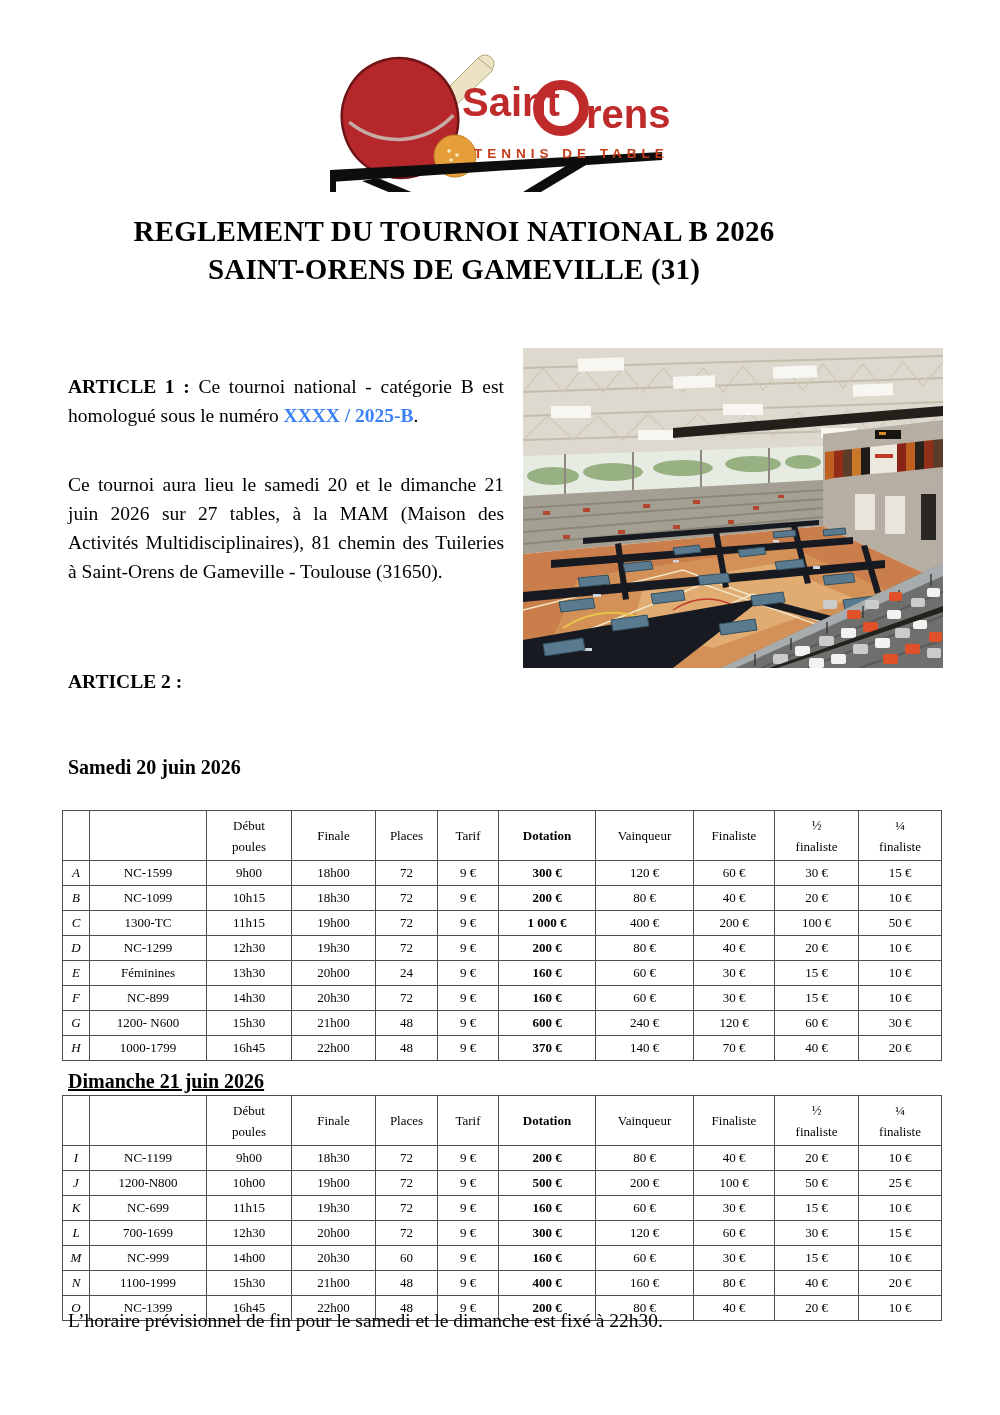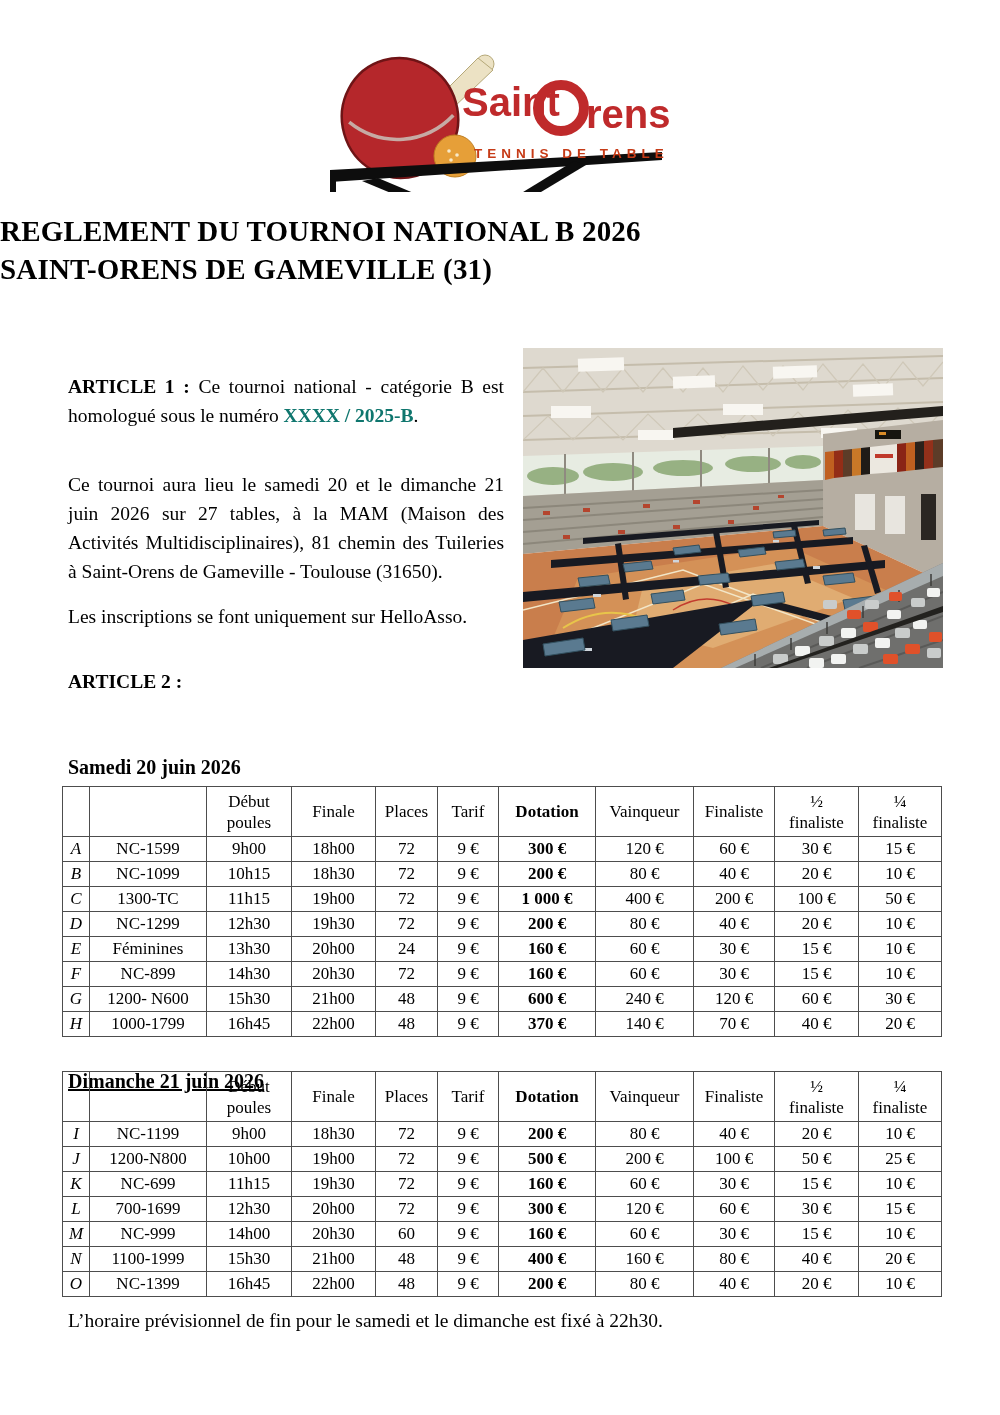--- a/index.html
+++ b/index.html
@@ -7,46 +7,46 @@
   .page {
     position:relative; width:1000px; height:1415px; background:#ffffff;
     font-family:"Liberation Serif", serif; color:#000;
     overflow:hidden;
   }
   
   .logo { position:absolute; left:322px; top:50px; width:352px; height:142px; }
   
   .title {
     position:absolute; left:0; top:212px; width:908px;
-    text-align:left; font-weight:bold; font-size:29px; line-height:38px;
+    text-align:center; font-weight:bold; font-size:29px; line-height:38px;
     letter-spacing:0.2px;
   }
   
   .col-text {
     position:absolute; left:68px; top:372px; width:436px;
     font-size:19.5px; line-height:29px; text-align:justify;
   }
   .col-text p { margin-bottom:14px; }
   .col-text p.p2 { margin-bottom:16px;margin-top:40px; }
   .b { font-weight:bold; }
-  .red { color:#0f766e; font-weight:bold; }
+  .red { color:#3b82f6; font-weight:bold; }
   
   .photo { position:absolute; left:523px; top:348px; width:420px; height:320px; }
   .photo svg { display:block; width:100%; height:100%; }
   
   .article2-label { position:absolute; left:68px; top:671px; font-size:19.5px; font-weight:bold; }
   .article2-intro { position:absolute; left:68px; top:715px; font-size:19.5px; }
   .tbl-heading { position:absolute; left:68px; font-size:20px; font-weight:bold; }
   .h-sat { top:756px; }
   .h-sun { top:1070px;text-decoration:underline; }
   
   table.grid {
     position:absolute; left:62px; width:879px;
     border-collapse:collapse; table-layout:fixed;
-    font-family:"Liberation Serif", serif; font-size:17px;
+    font-family:"Liberation Serif", serif; font-size:13px;margin-top:24px;
   }
   .t-sat { top:786px; }
   .t-sun { top:1071px; }
   table.grid th, table.grid td {
     border:1px solid #4d4d4d; text-align:center; vertical-align:middle;
     padding:0 2px; overflow:hidden;
   }
   table.grid th { font-weight:normal; height:50px; white-space:pre-line; line-height:21px; }
   table.grid th.c6 { font-weight:bold; }
   table.grid td { height:25px; }
@@ -96,21 +96,20 @@
   </div>
 
   <div class="title">
     <div>REGLEMENT DU TOURNOI NATIONAL B 2026</div>
     <div>SAINT-ORENS DE GAMEVILLE (31)</div>
   </div>
 
   <div class="col-text">
     <p><span class="b">ARTICLE 1 :</span><span> Ce tournoi national - catégorie B est homologué sous le numéro </span><span class="red">XXXX / 2025-B</span><span>.</span></p>
     <p class="p2">Ce tournoi aura lieu le samedi 20 et le dimanche 21 juin 2026 sur 27 tables, à la MAM (Maison des Activités Multidisciplinaires), 81 chemin des Tuileries à Saint-Orens de Gameville - Toulouse (31650).</p>
-    <p>Les inscriptions se font uniquement sur HelloAsso.</p>
   </div>
 
   <div class="photo">
     <svg viewBox="0 0 420 320" preserveAspectRatio="none">
 
       <rect x="0" y="0" width="420" height="165" fill="#ded9cf"></rect>
       <g stroke="#c5bdac" stroke-width="2">
         <line x1="0" y1="20" x2="420" y2="8"></line>
         <line x1="0" y1="44" x2="420" y2="30"></line>
         <line x1="0" y1="68" x2="420" y2="54"></line>

